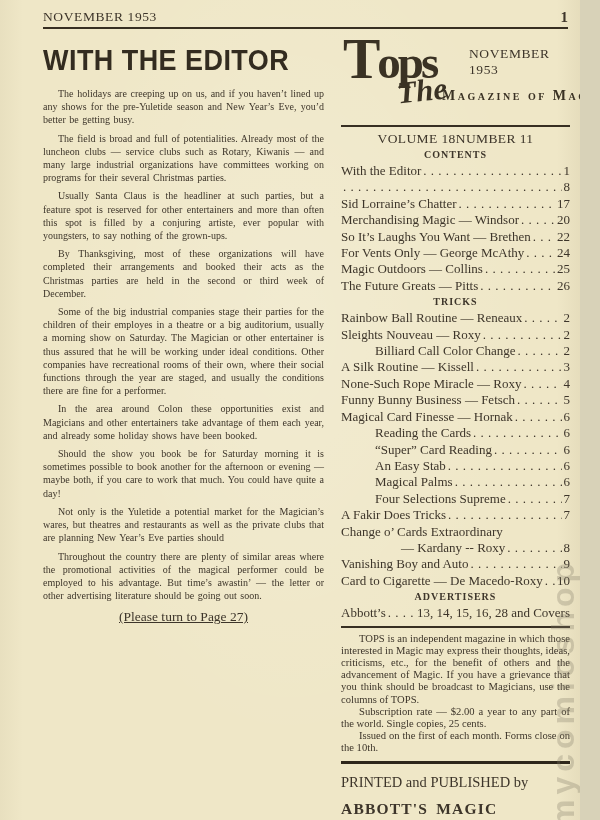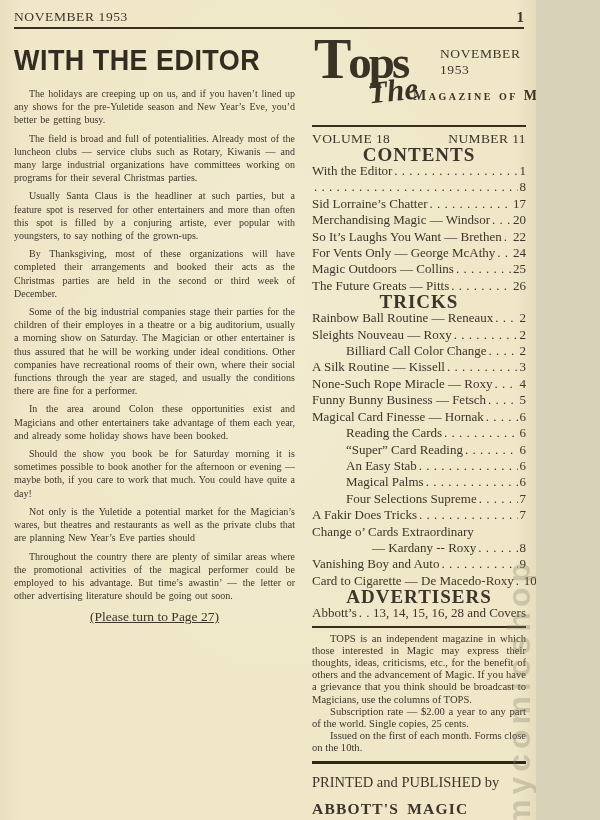--- a/index.html
+++ b/index.html
@@ -1,25 +1,26 @@
 <!DOCTYPE html>
 <html><head>
 <meta charset="utf-8">
 <style>
   html,body{margin:0;padding:0;background:#d8d2b8;}
   .page{
     position:relative;
-    width:536px;height:820px;
+    width:580px;height:820px;
     box-sizing:border-box;
     background:#efe7c7;
     background-image:radial-gradient(ellipse at 50% 40%, rgba(255,255,255,0.18) 0%, rgba(0,0,0,0) 60%),
                      linear-gradient(90deg, rgba(120,100,60,0.06) 0%, rgba(0,0,0,0) 4%, rgba(0,0,0,0) 96%, rgba(120,100,60,0.08) 100%);
     overflow:hidden;
     font-family:"Liberation Serif", serif;
     color:#3d352a;
+    padding-left:29px;
   }
   
   .page-header{
     margin:0 12px 0 14px;
     padding-top:9px;
     display:flex;justify-content:space-between;align-items:flex-end;
     border-bottom:2.5px solid #372f22;
     padding-bottom:2px;
   }
   .hdr-issue{font-size:13.5px;letter-spacing:0.6px;}
@@ -79,27 +80,27 @@
     white-space:nowrap;
   }
   .masthead-date{
     position:absolute;left:128px;top:7px;
     font-size:13.5px;letter-spacing:0.6px;
   }
   .rule-medium{border-top:2.5px solid #372f22;margin:4px 0;}
   .rule-thick{border-top:3.5px solid #2e271b;margin:6px 0 0 0;}
   
   .volume-row{
-    display:flex;justify-content:space-between;
+    display:flex;justify-content:center;
     font-size:13.5px;letter-spacing:0.4px;
     margin-top:4px;
   }
   .contents-heading, .toc-section-heading{
     text-align:center;font-weight:bold;
-    font-size:19px;letter-spacing:1px;
+    font-size:10px;letter-spacing:1px;
     line-height:16px;
   }
   .toc-row{
     display:flex;align-items:baseline;
     font-size:13px;line-height:16.4px;
     white-space:nowrap;
   }
   .toc-row.indent1{padding-left:34px;}
   .toc-row.indent2{padding-left:60px;}
   .toc-label{flex:0 0 auto;}

